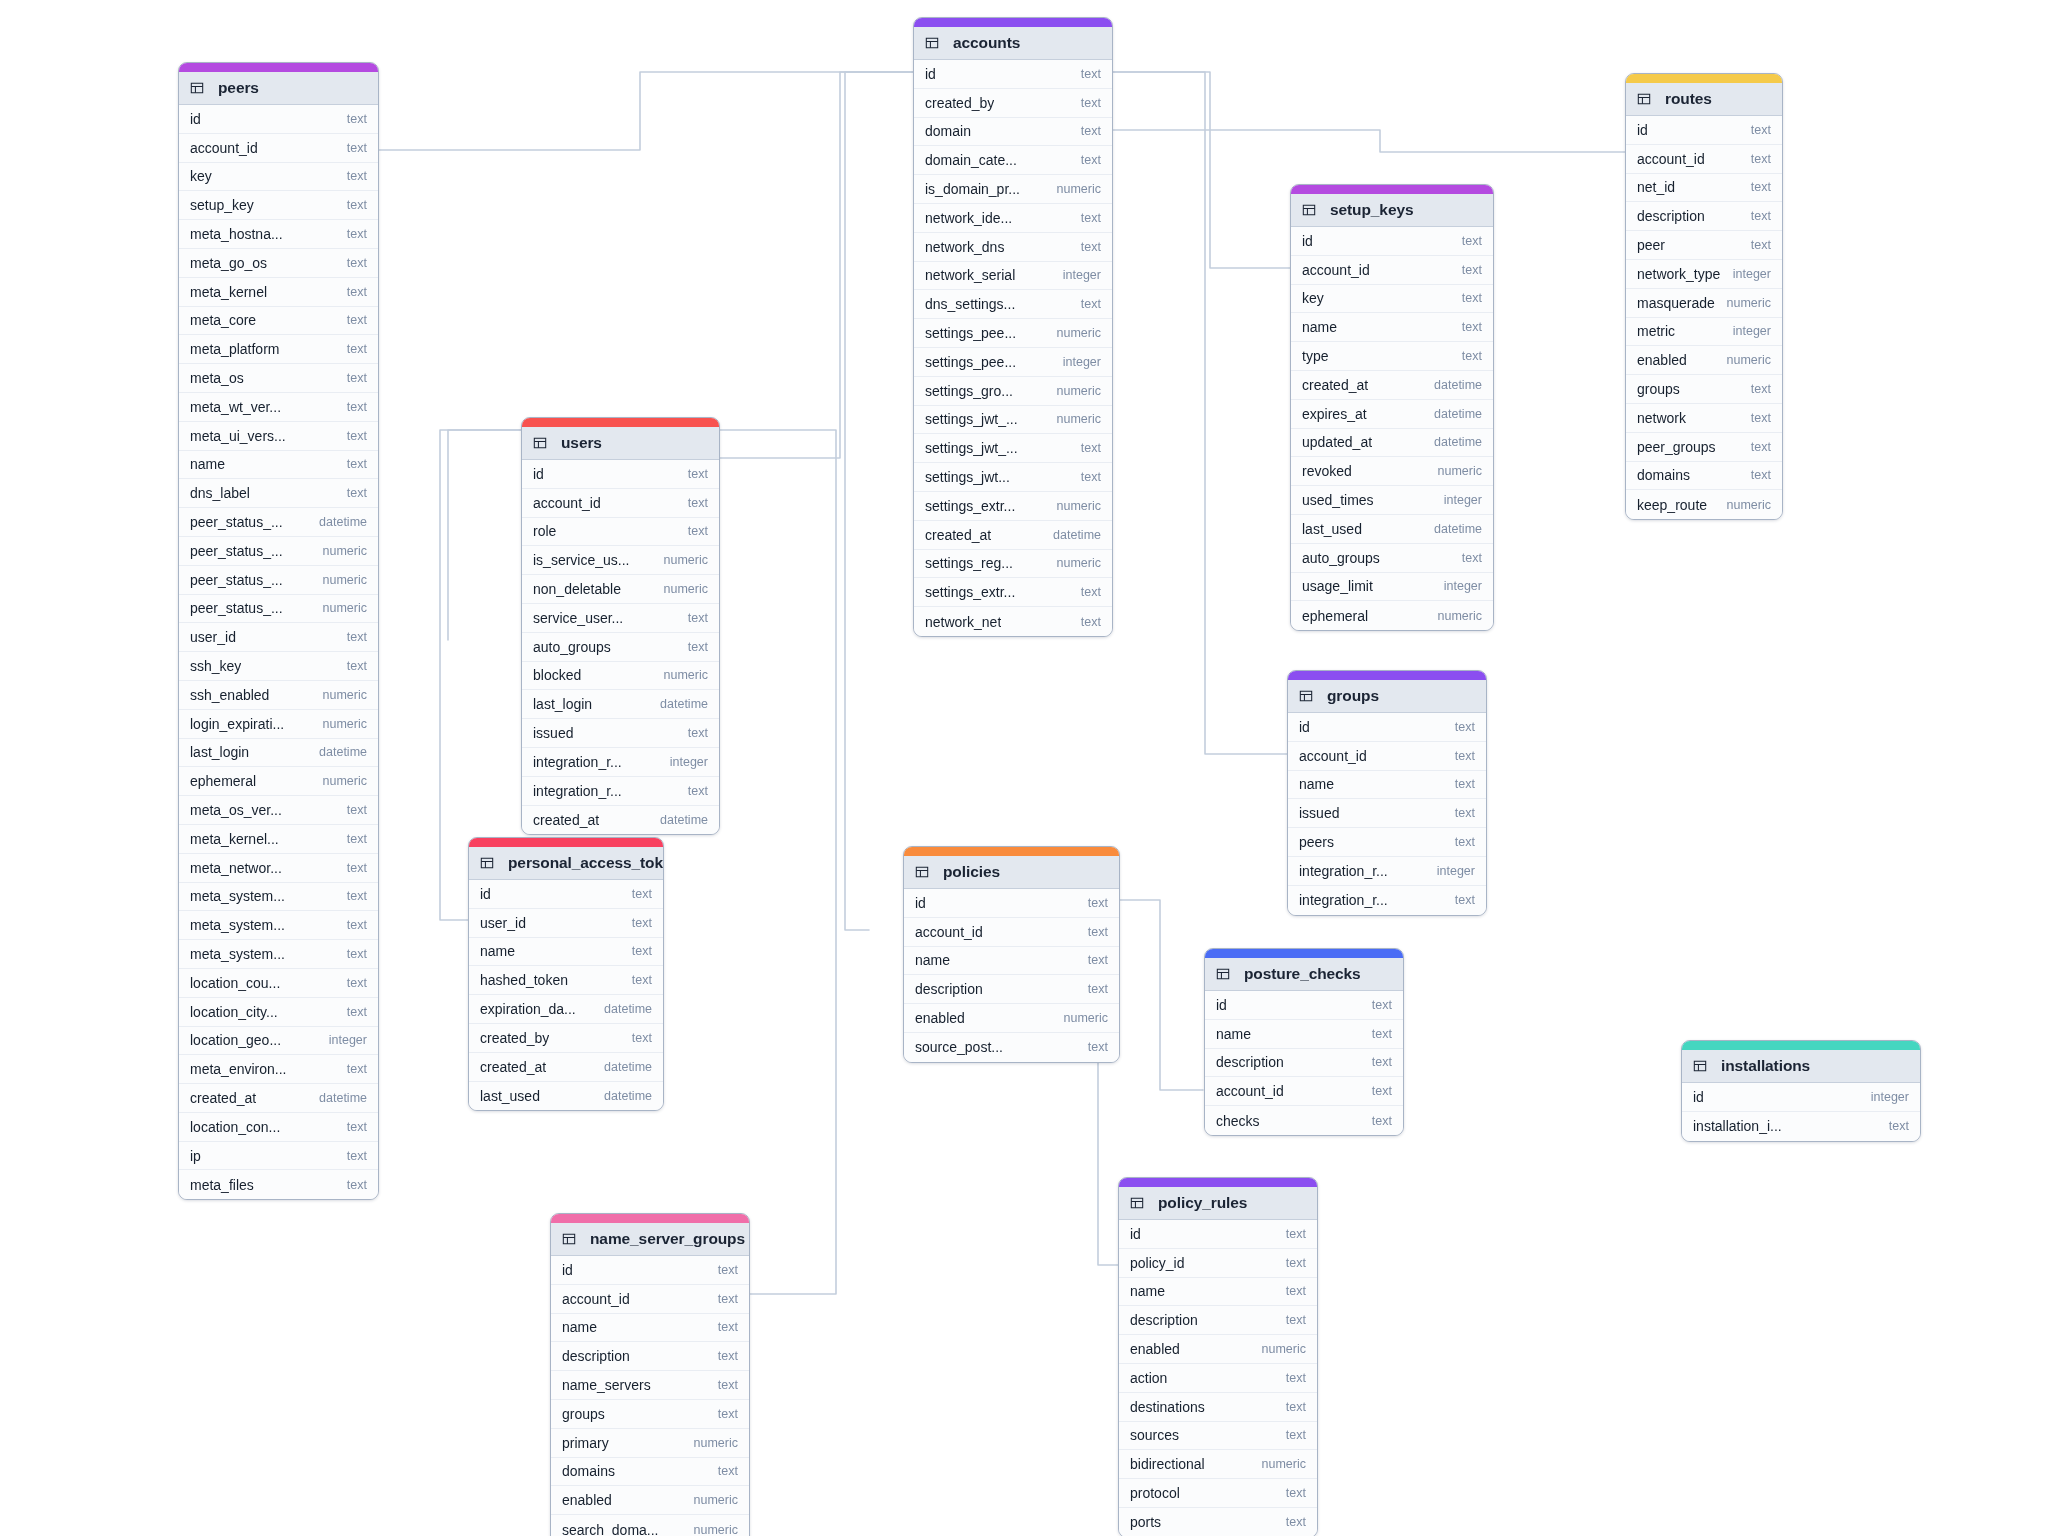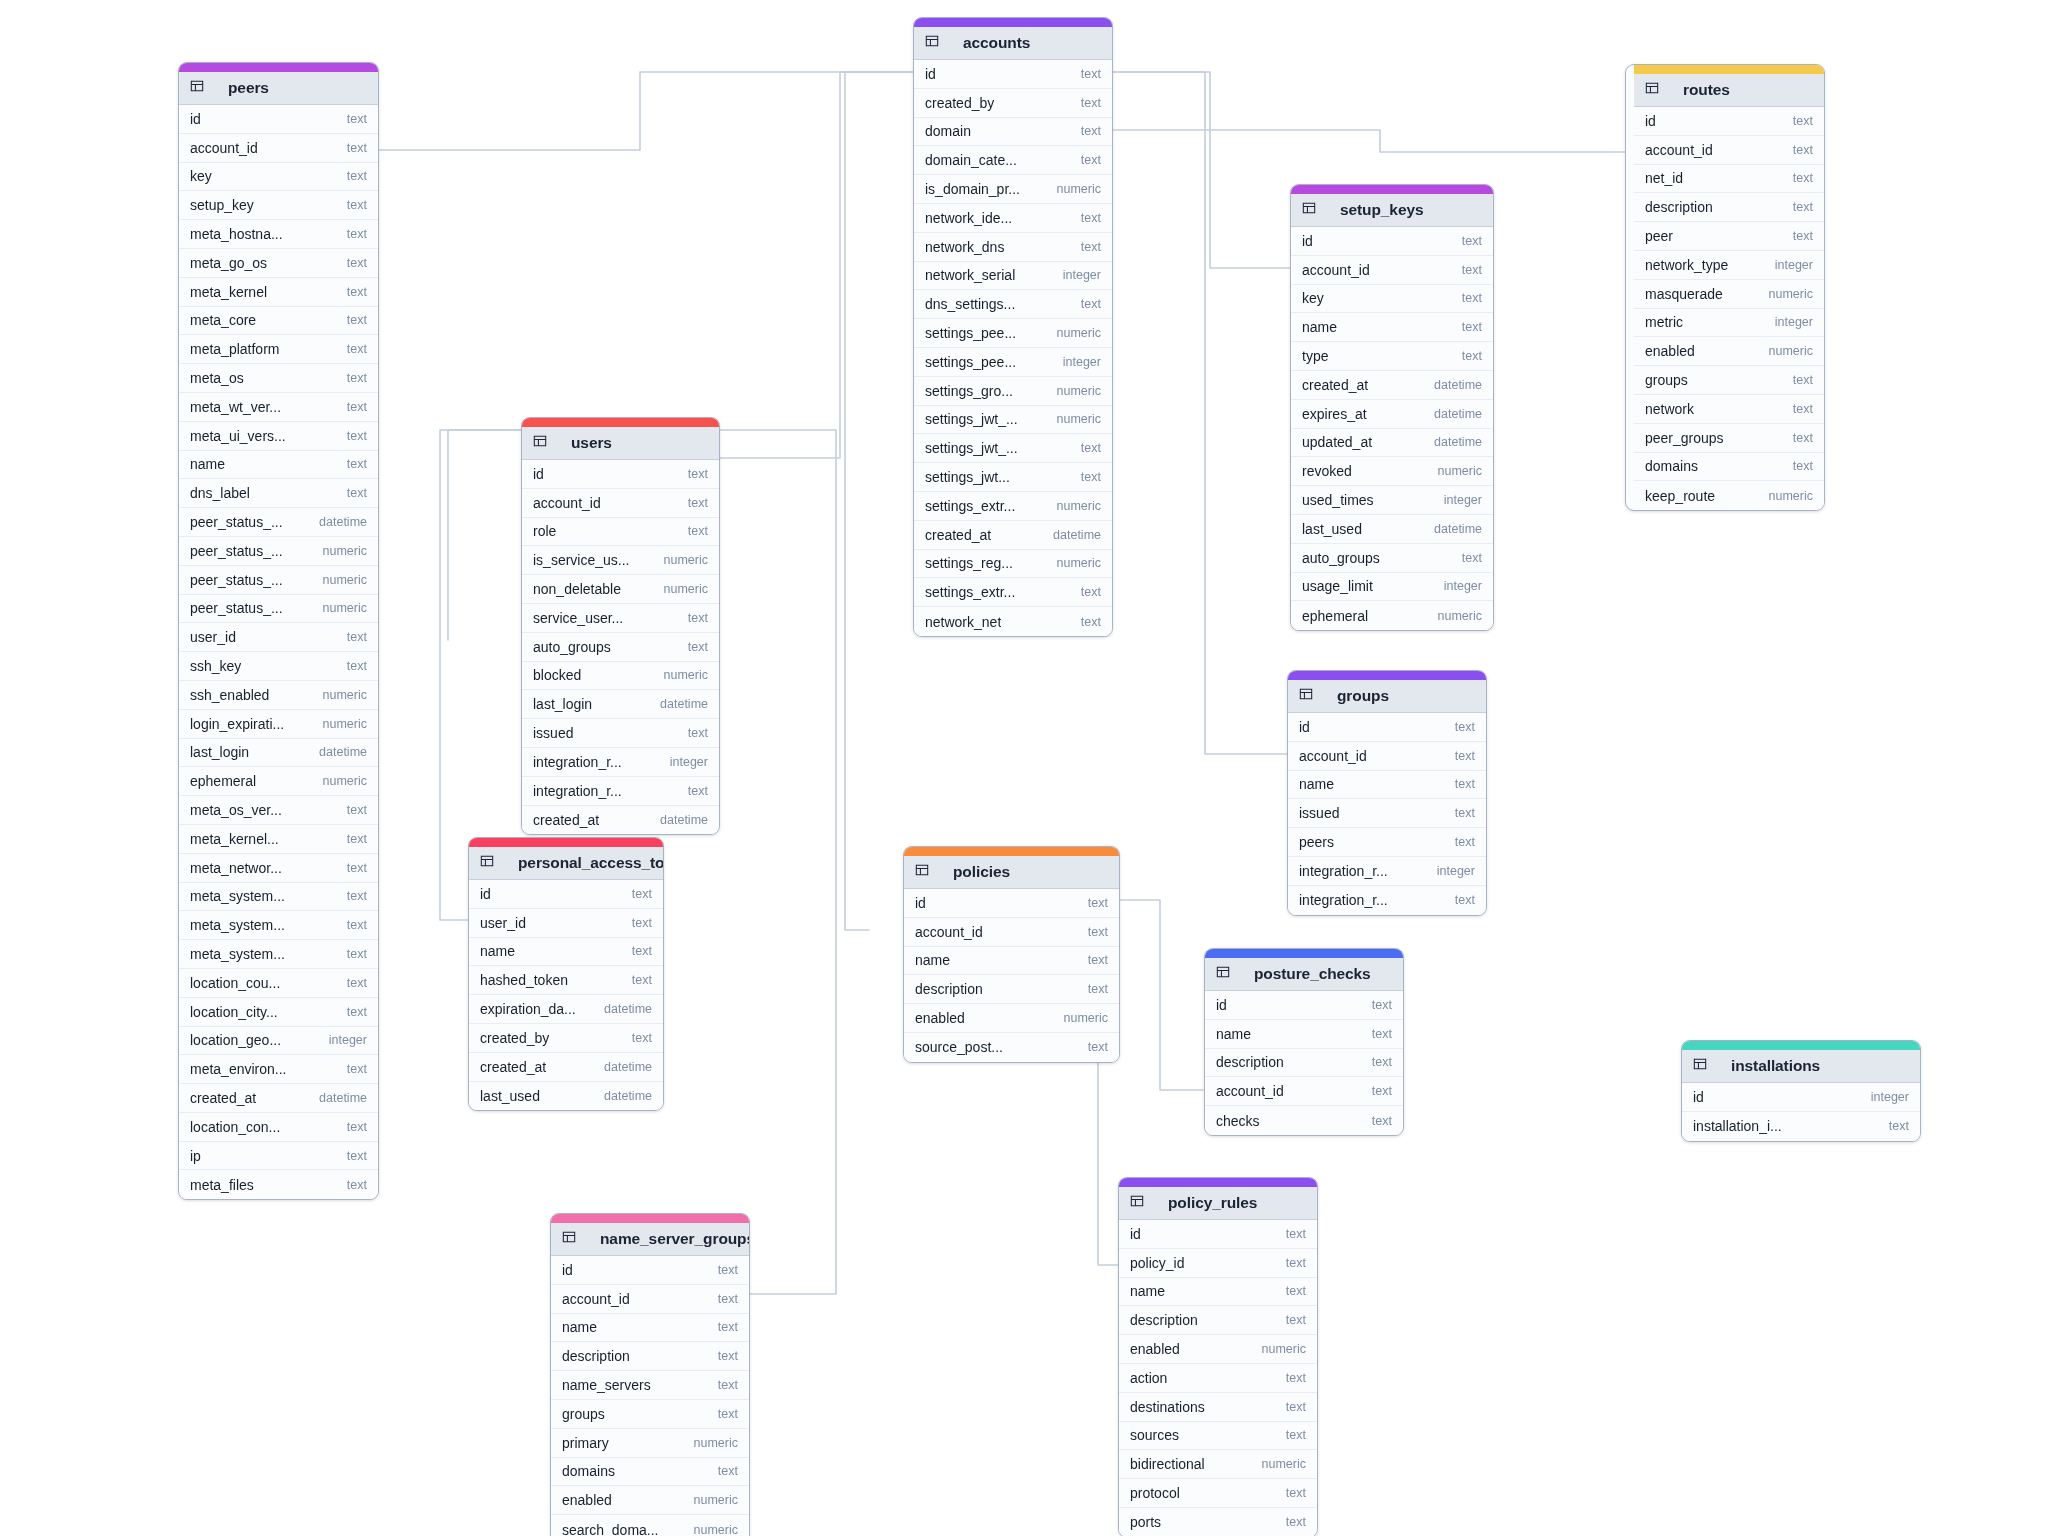--- a/index.html
+++ b/index.html
@@ -31,21 +31,22 @@
     box-shadow: 0 1px 3px rgba(25,40,70,0.16);
     overflow: hidden;
     box-sizing: border-box;
   }
   .accent-bar {
     height: 9px;
     width: 100%;
   }
   .node-header {
     display: flex;
-    gap: 24px;
+    align-items: center;
+    gap: 14px;
     background: #e3e8ef;
     padding: 7px 11px 7px 11px;
     border-bottom: 1px solid #c6cfdc;
   }
   .node-title {
     font-size: 15.5px;
     font-weight: bold;
     color: #1b2434;
     letter-spacing: -0.1px;
     white-space: nowrap;
@@ -475,21 +476,21 @@
         </div>
         <div class="field-row">
           <span class="field-name">usage_limit</span>
           <span class="field-type">integer</span>
         </div>
         <div class="field-row">
           <span class="field-name">ephemeral</span>
           <span class="field-type">numeric</span>
         </div>
       </div>
-      <div class="table-node" style="left: 1625px; top: 64px; width: 200px; padding-left: 8px;">
+      <div class="table-node" style="left: 1625px; top: 73px; width: 158px;">
         <div class="accent-bar" style="background: rgb(245, 202, 74);"></div>
         <div class="node-header">
           <span class="tbl-icon"><svg viewBox="0 0 16 16" width="14" height="14">
               <path d="M1.5 2.5h13v11h-13z" stroke="#1b2434" stroke-width="1.2" fill="none"></path>
               <path d="M1.5 6.2h13" stroke="#1b2434" stroke-width="1.2" fill="none"></path>
               <path d="M6.2 6.2v7.3" stroke="#1b2434" stroke-width="1.2" fill="none"></path>
             </svg></span>
           <span class="node-title">routes</span>
         </div>
         <div class="field-row">

